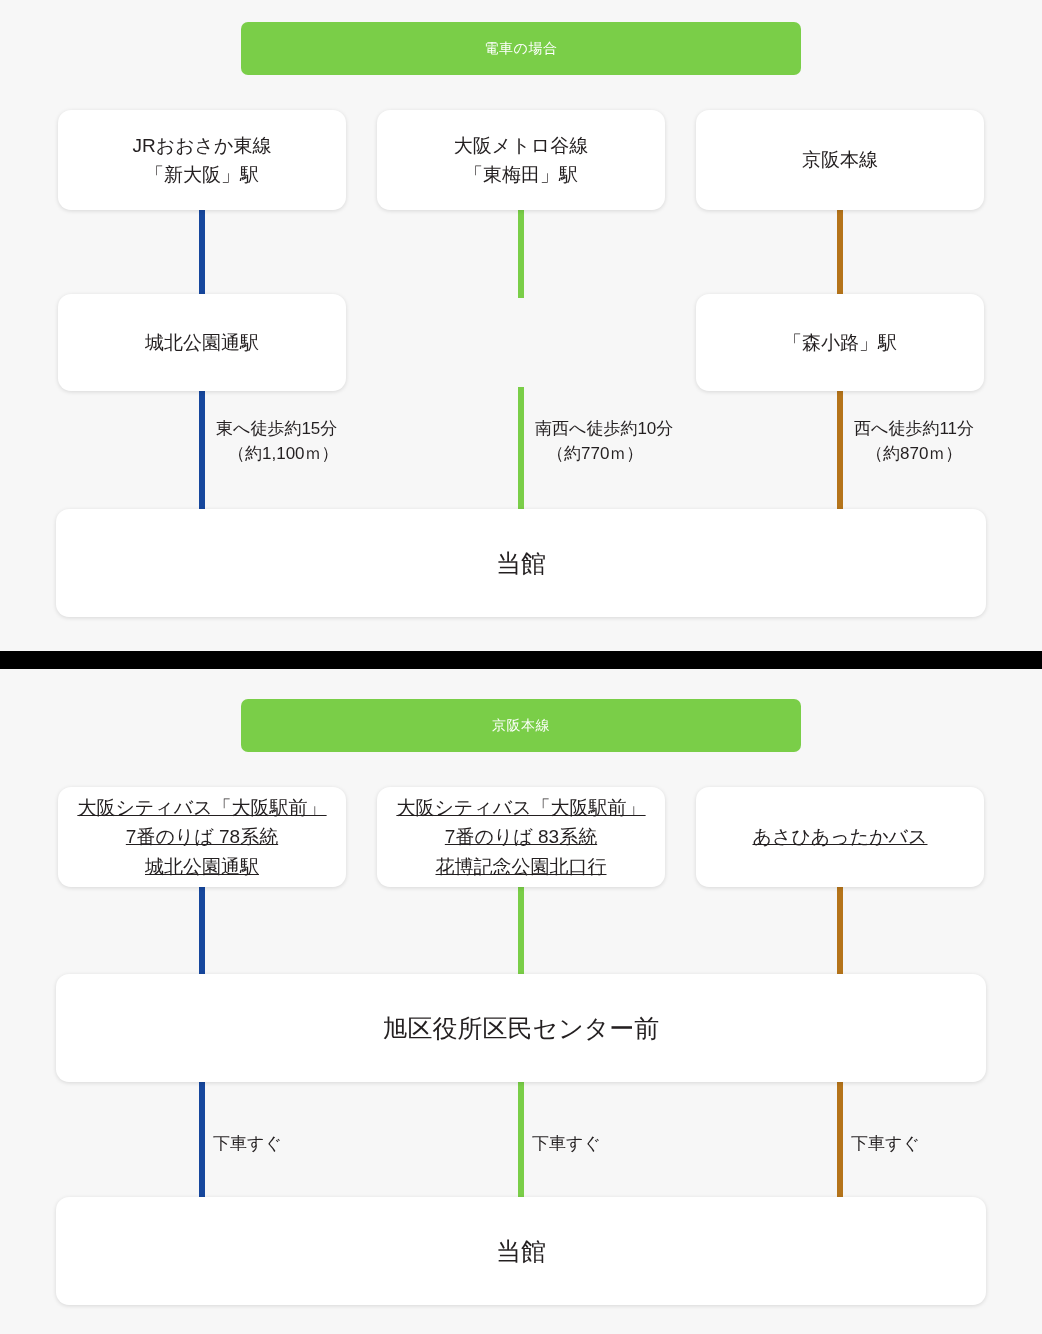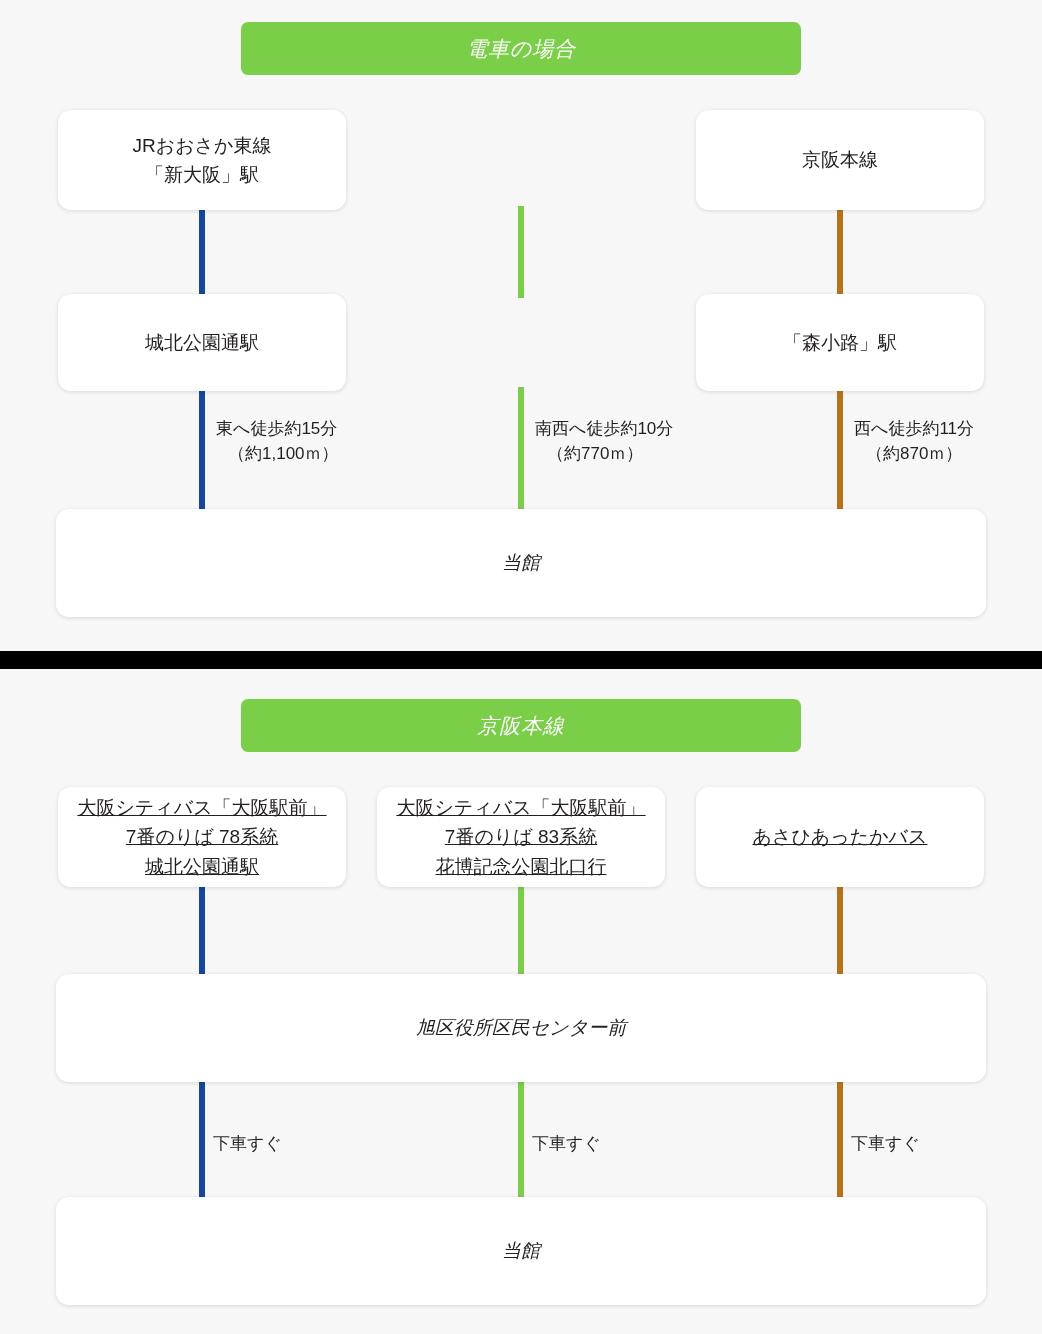--- a/index.html
+++ b/index.html
@@ -32,23 +32,22 @@
   }
   .banner {
     width: 560px;
     height: 53px;
     background: #7ace48;
     border-radius: 7px;
     display: flex;
     align-items: center;
     justify-content: center;
     color: #ffffff;
-    font-size: 21px;
+    font-size: 14px;
     letter-spacing: 0.04em;
-    font-style: italic;
   }
 
   
   .columns {
     position: relative;
     display: flex;
     justify-content: space-between;
     padding: 0 58px;
   }
   .col {
@@ -88,21 +87,21 @@
     background: #ffffff;
     border-radius: 13px;
     box-shadow: 0 1px 4px rgba(0,0,0,0.13);
     display: flex;
     align-items: center;
     justify-content: center;
     position: relative;
     z-index: 2;
     margin: 0 auto;
   }
-  .card-wide .line { font-size: 19px; font-style: italic; }
+  .card-wide .line { font-size: 25px; }
 
   
   .gap {
     position: relative;
     width: 100%;
   }
   .gap-rail {
     position: absolute;
     left: 50%;
     transform: translateX(-50%);
@@ -158,20 +157,26 @@
 
     <div class="columns" style="margin-top:35px;">
       <div class="col">
         <div class="card card-tall">
           <span class="line">JRおおさか東線</span>
           <span class="line">「新大阪」駅</span>
         </div>
       </div>
       <div class="col">
         <div class="card card-tall">
+          <span class="line">大阪メトロ谷線</span>
+          <span class="line">「東梅田」駅</span>
+        </div>
+      </div>
+      <div class="col">
+        <div class="card card-tall">
           <span class="line">京阪本線</span>
         </div>
       </div>
     </div>
 
     <div class="columns">
       <div class="col">
         <div class="gap" style="height:84px;">
           <div class="gap-rail" style="background:#16479d;"></div>
         </div>

